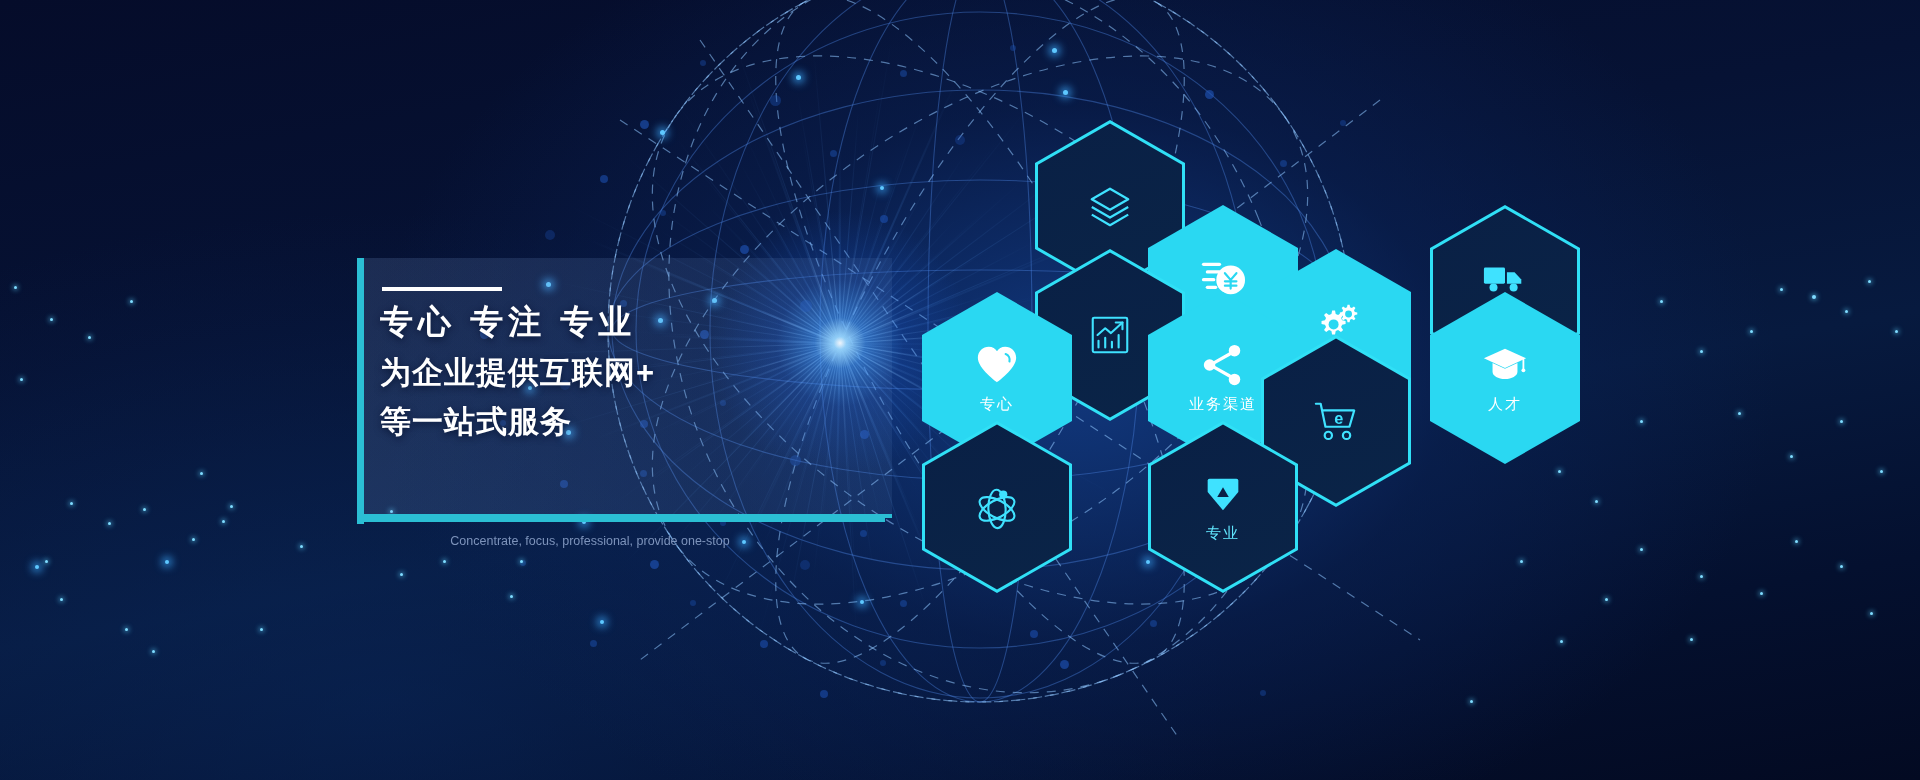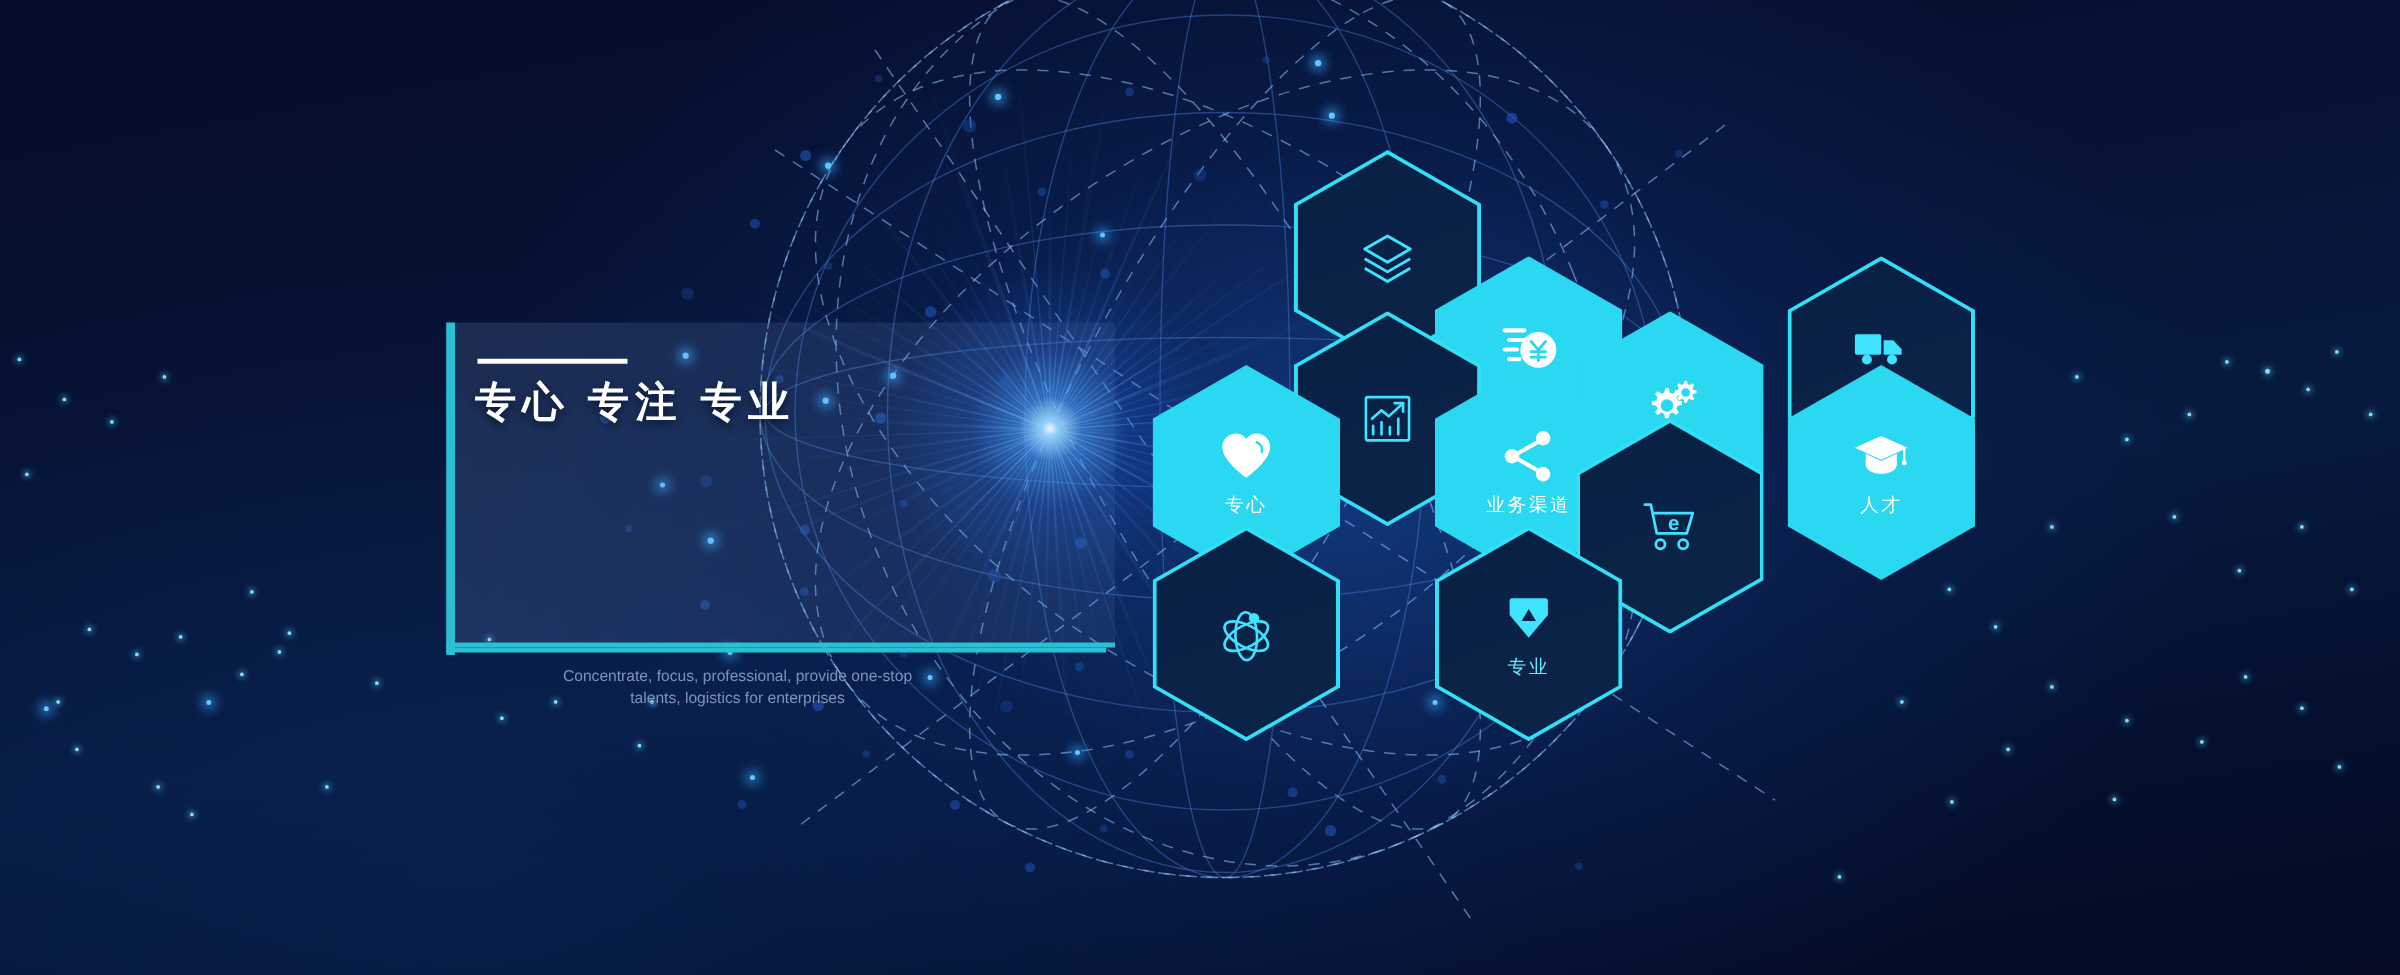--- a/index.html
+++ b/index.html
@@ -372,25 +372,26 @@
       <div class="dot tiny" style="left:130px;top:300px;width:3px;height:3px;box-shadow:0 0 5px 1px rgba(90,210,255,.7)"></div>
     </div>
 
   <div class="panel"></div>
   <div class="panel-bar"></div>
   <div class="panel-bottom-ext"></div>
   <div class="rule"></div>
 
   <div class="headlines">
     <div class="hl l1">专心 专注 专业</div>
+    <div class="hl l2">为企业提供互联网+</div>
+    <div class="hl l4">等一站式服务</div>
   </div>
 
   <div class="sub">
     <div>Concentrate, focus, professional, provide one-stop</div>
-    <div>talents, logistics for enterprises</div>
   </div>
 
   <div class="hexwrap" id="hexwrap">
       <div class="hex outline noLabel" style="left:1035px;top:120px">
         <div class="shape"></div>
         <div class="inner"></div>
         <div class="content">
           <svg class="glyph" viewBox="0 0 48 48">
             <g fill="none" stroke="#3fe2ff" stroke-width="2.4" stroke-linejoin="round">
               <path d="M24 6 L43 17 L24 28 L5 17 Z"></path>

